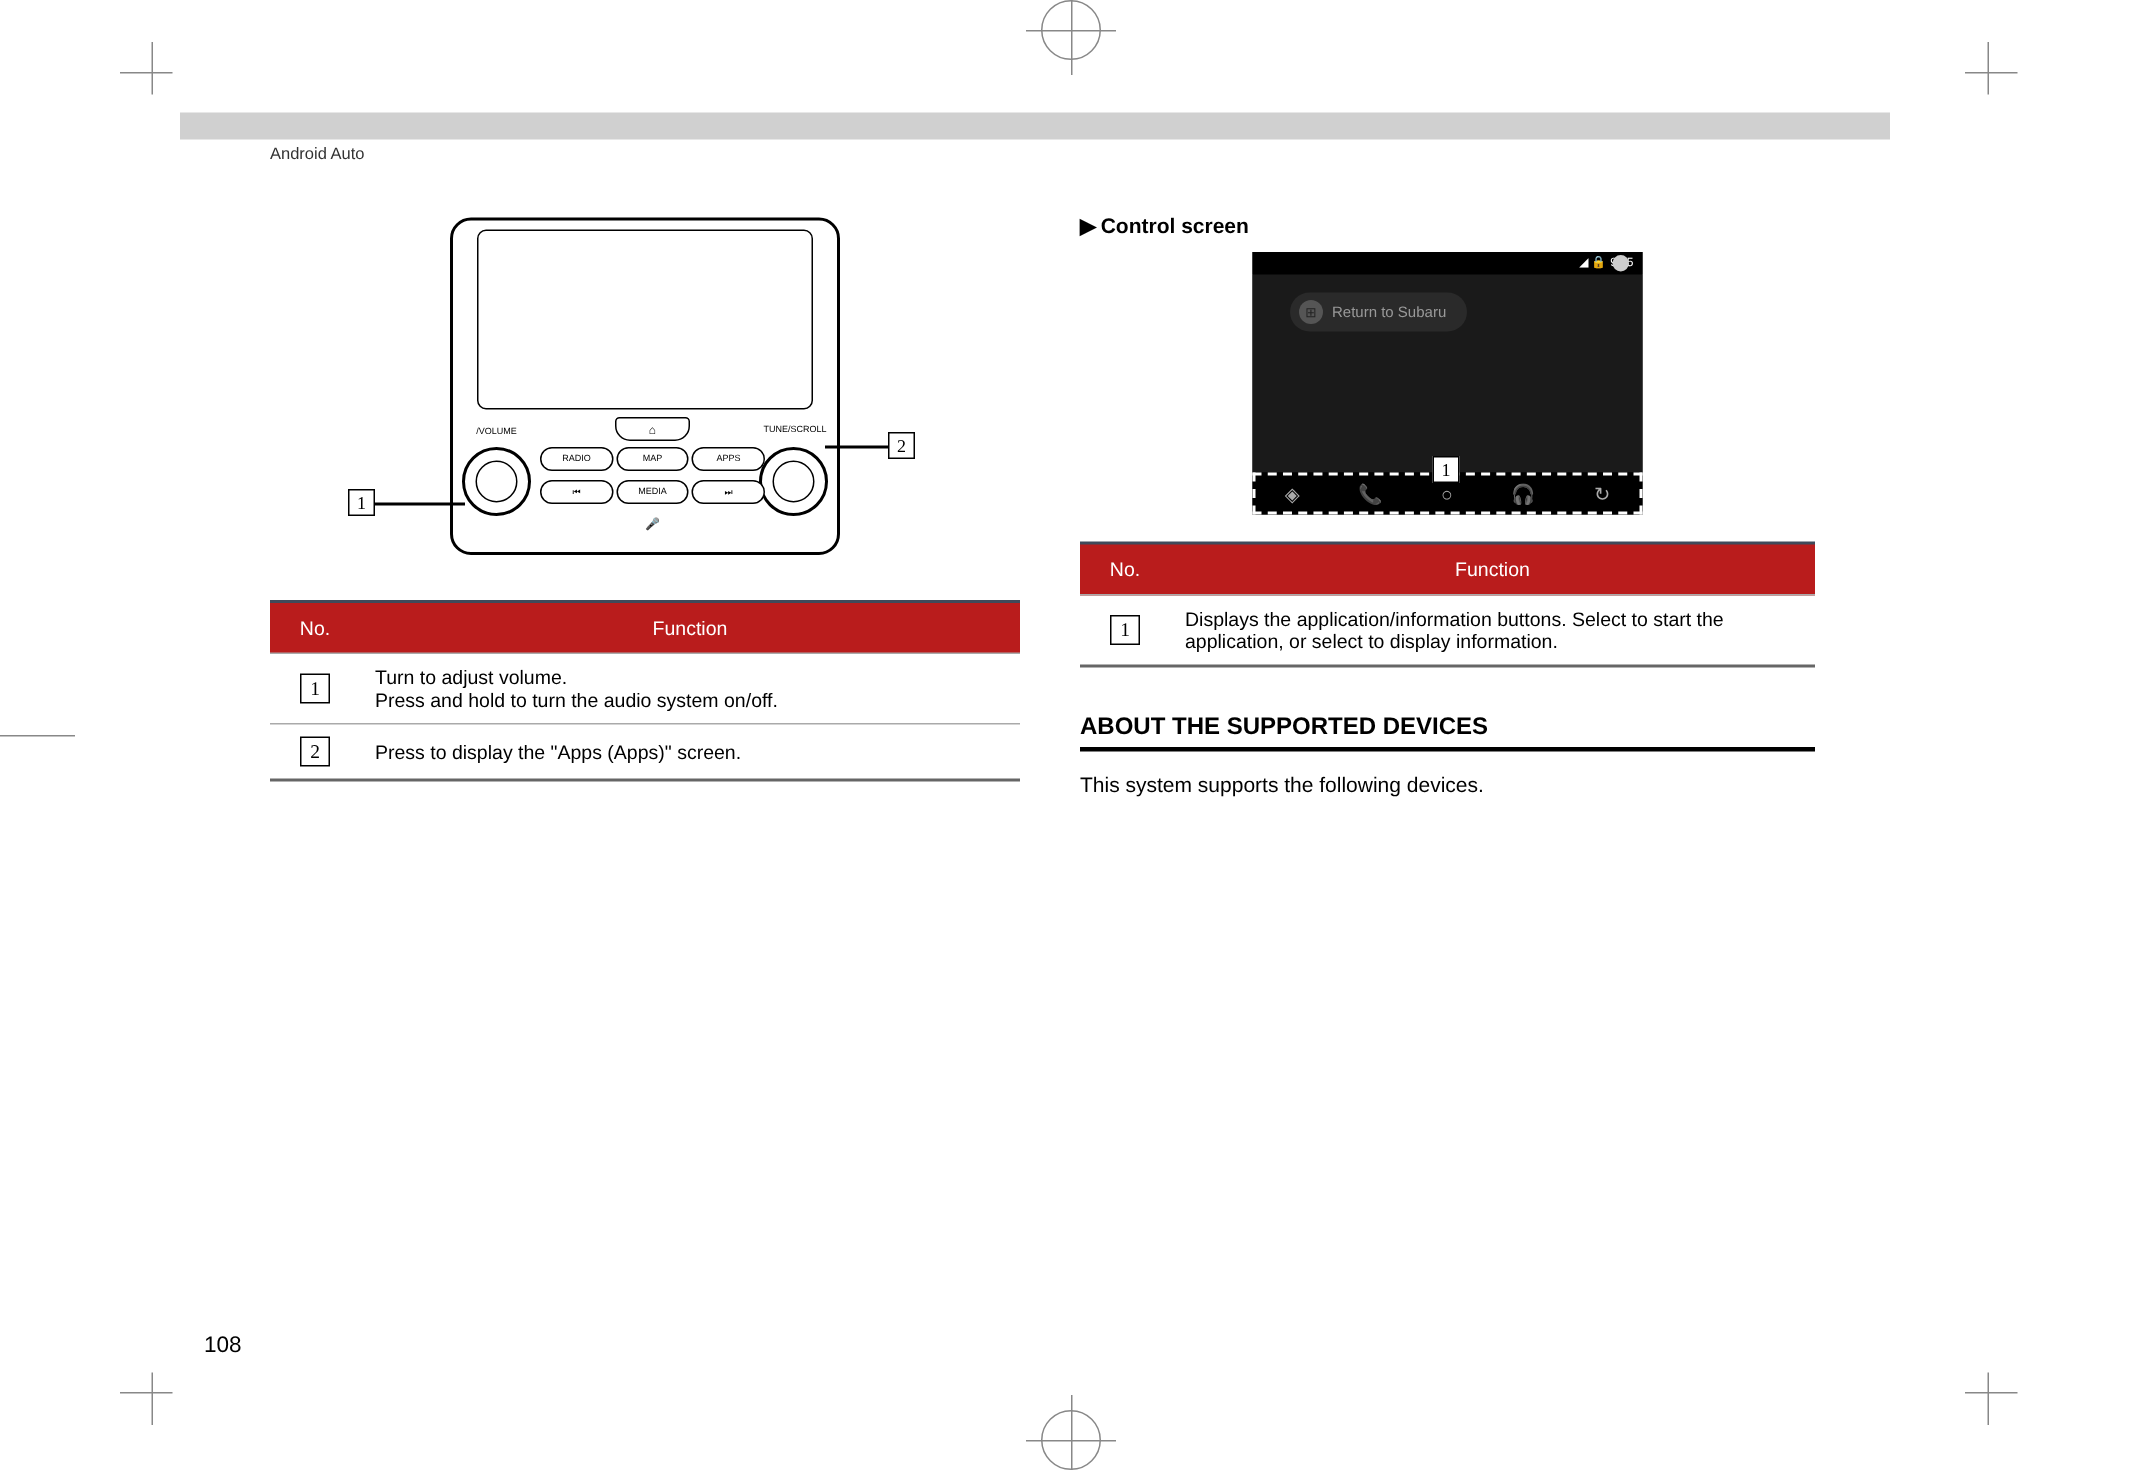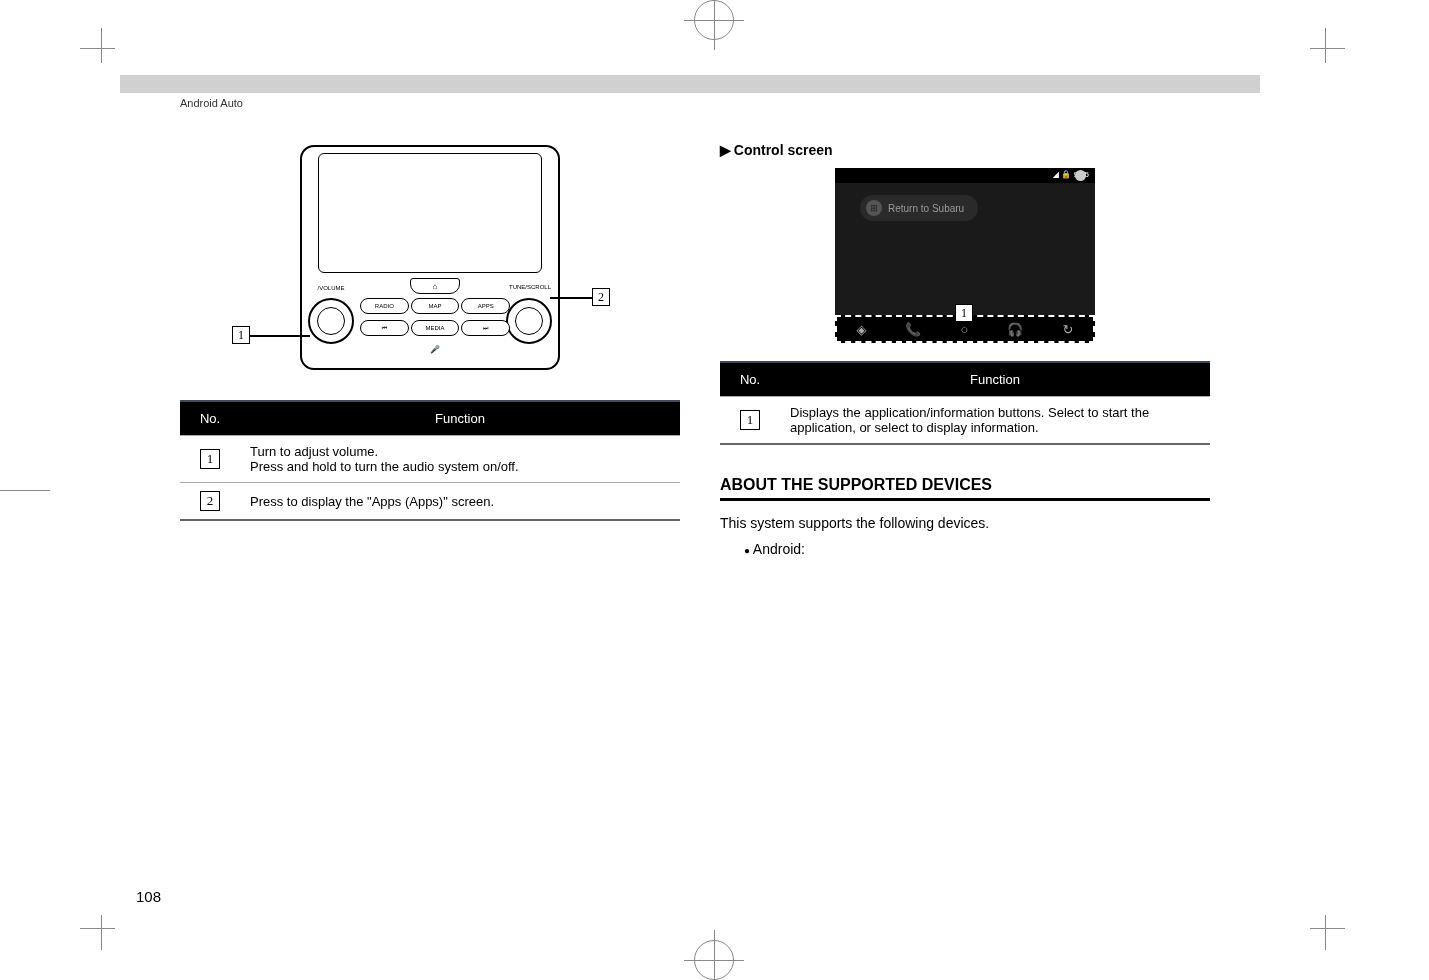--- a/index.html
+++ b/index.html
@@ -181,21 +181,21 @@
     }
     
     .func-table {
       width: 100%;
       border-collapse: collapse;
       border-top: 2px solid #404a5a;
       border-bottom: 2px solid #666;
       font-size: 13px;
     }
     .func-table thead td {
-      background: #000000;
+      background: #b91c1c;
       color: #fff;
       text-align: center;
       padding: 9px 8px;
       font-size: 13px;
     }
     .func-table thead td:first-child {
       width: 60px;
     }
     .func-table tbody td {
       border-top: 1px solid #aaa;
@@ -455,21 +455,20 @@
       <tbody>
         <tr>
           <td><span class="num-box">1</span></td>
           <td>Displays the application/information buttons. Select to start the application, or select to display information.</td>
         </tr>
       </tbody>
     </table>
 
     <div class="h2">ABOUT THE SUPPORTED DEVICES</div>
     <div class="body-text">This system supports the following devices.</div>
-    <div class="bullet">Android:</div>
   </div>
 
   <div class="page-num">108</div>
 </div>
 
 <div>
   <div class="crop-circle" style="left:694px;top:0;"></div>
   <div class="crop-cross-v" style="left:714px;top:-10px;height:60px;"></div>
   <div class="crop-cross-h" style="left:684px;top:20px;width:60px;"></div>
 </div>

